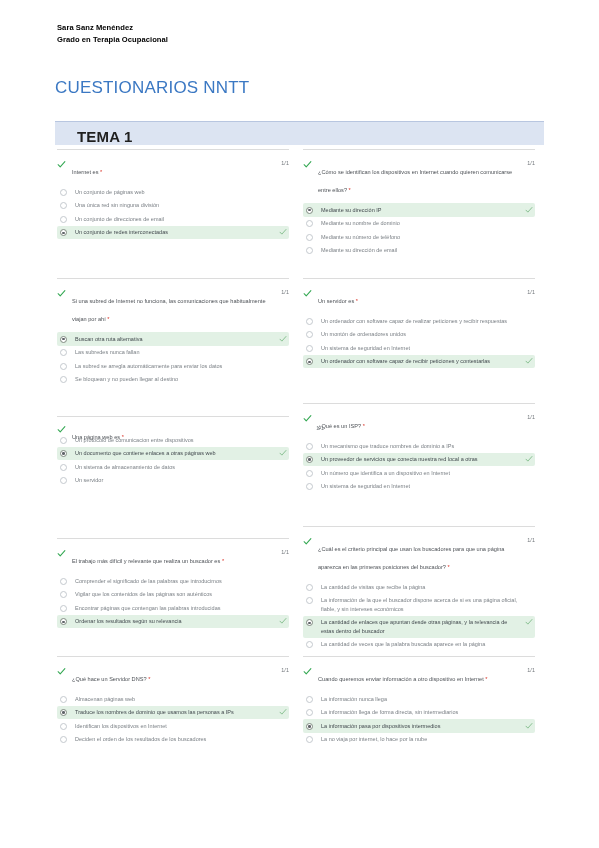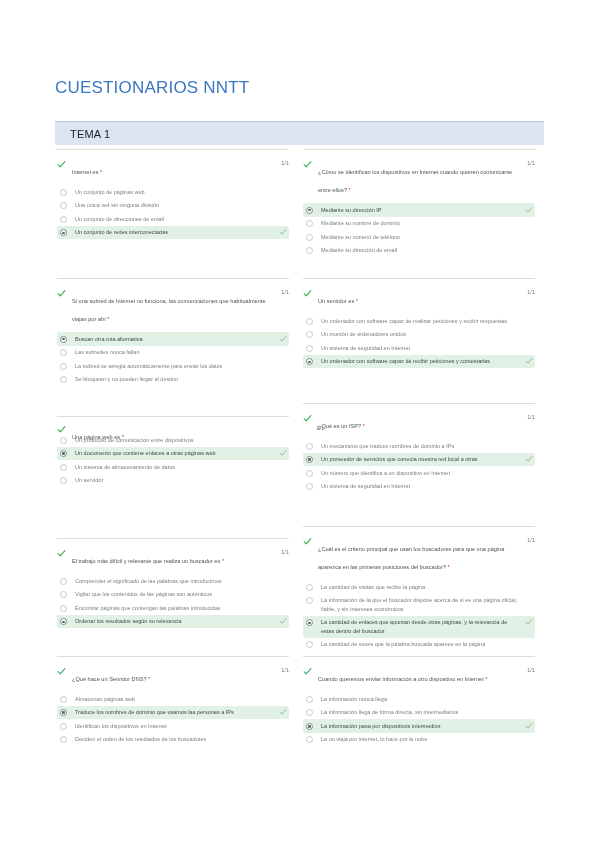--- a/index.html
+++ b/index.html
@@ -53,24 +53,24 @@
     left: 55px;
     top: 121px;
     width: 489px;
     height: 24px;
     background: #dce4f2;
     border-top: 1px solid #b8c6e0;
     box-sizing: border-box;
   }
   .tema-bar-label {
     position: absolute;
-    left: 15px;
+    left: 22px;
     top: 6px;
-    font-size: 11px;
-    font-weight: normal;
+    font-size: 15px;
+    font-weight: bold;
     color: #1f1f1f;
     letter-spacing: 0.2px;
   }
 
   
   .grid {
     position: absolute;
     left: 0;
     top: 149px;
     width: 599px;
@@ -202,20 +202,24 @@
   }
   .overlap .options {
     margin-top: 6px;
   }
 </style>
 </head>
 <body>
 
 <div class="page">
 
+  <div class="author-block">
+    <span class="author-line">Sara Sanz Menéndez</span>
+    <span class="author-line">Grado en Terapia Ocupacional</span>
+  </div>
 
   <div class="doc-title">CUESTIONARIOS NNTT</div>
 
   <div class="tema-bar">
     <span class="tema-bar-label">TEMA 1</span>
   </div>
 
   <div class="grid" id="grid">
       <div class="row" style="position: absolute; left: 0px; top: 0px; height: 129px;">
         <div class="col col-left" style="top: 0px;">

